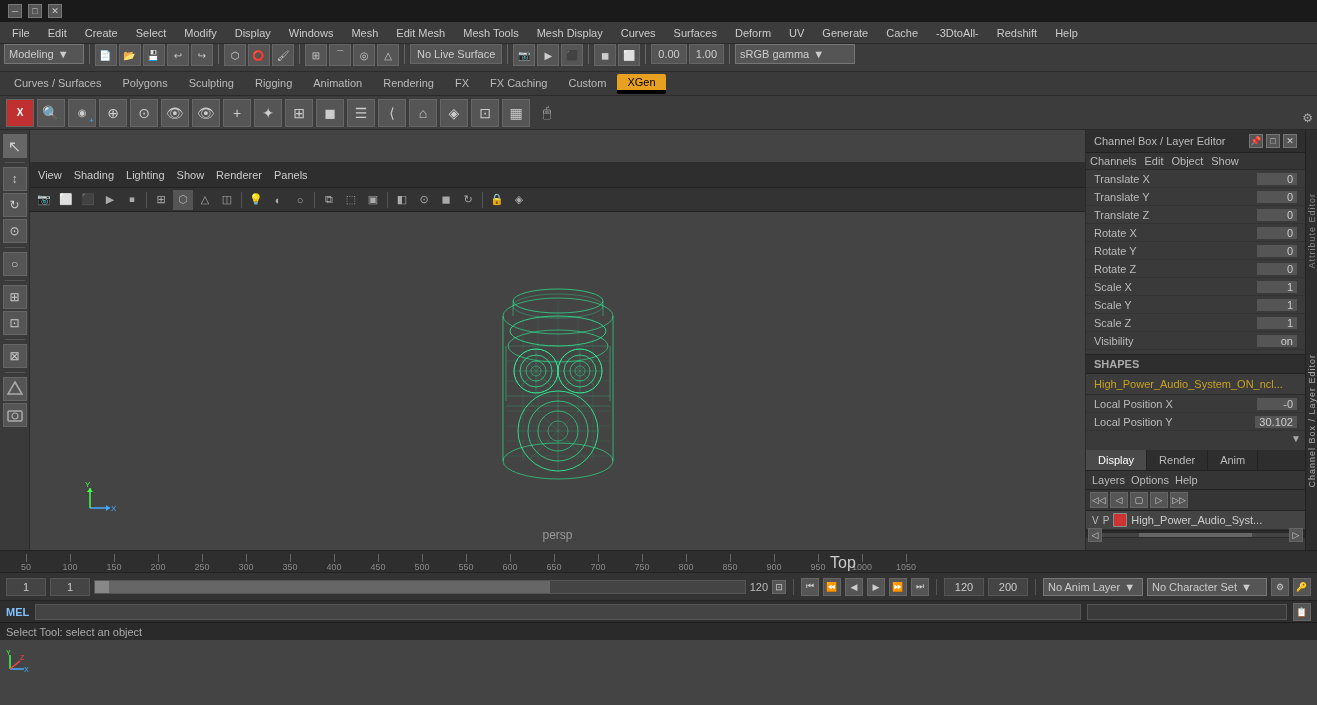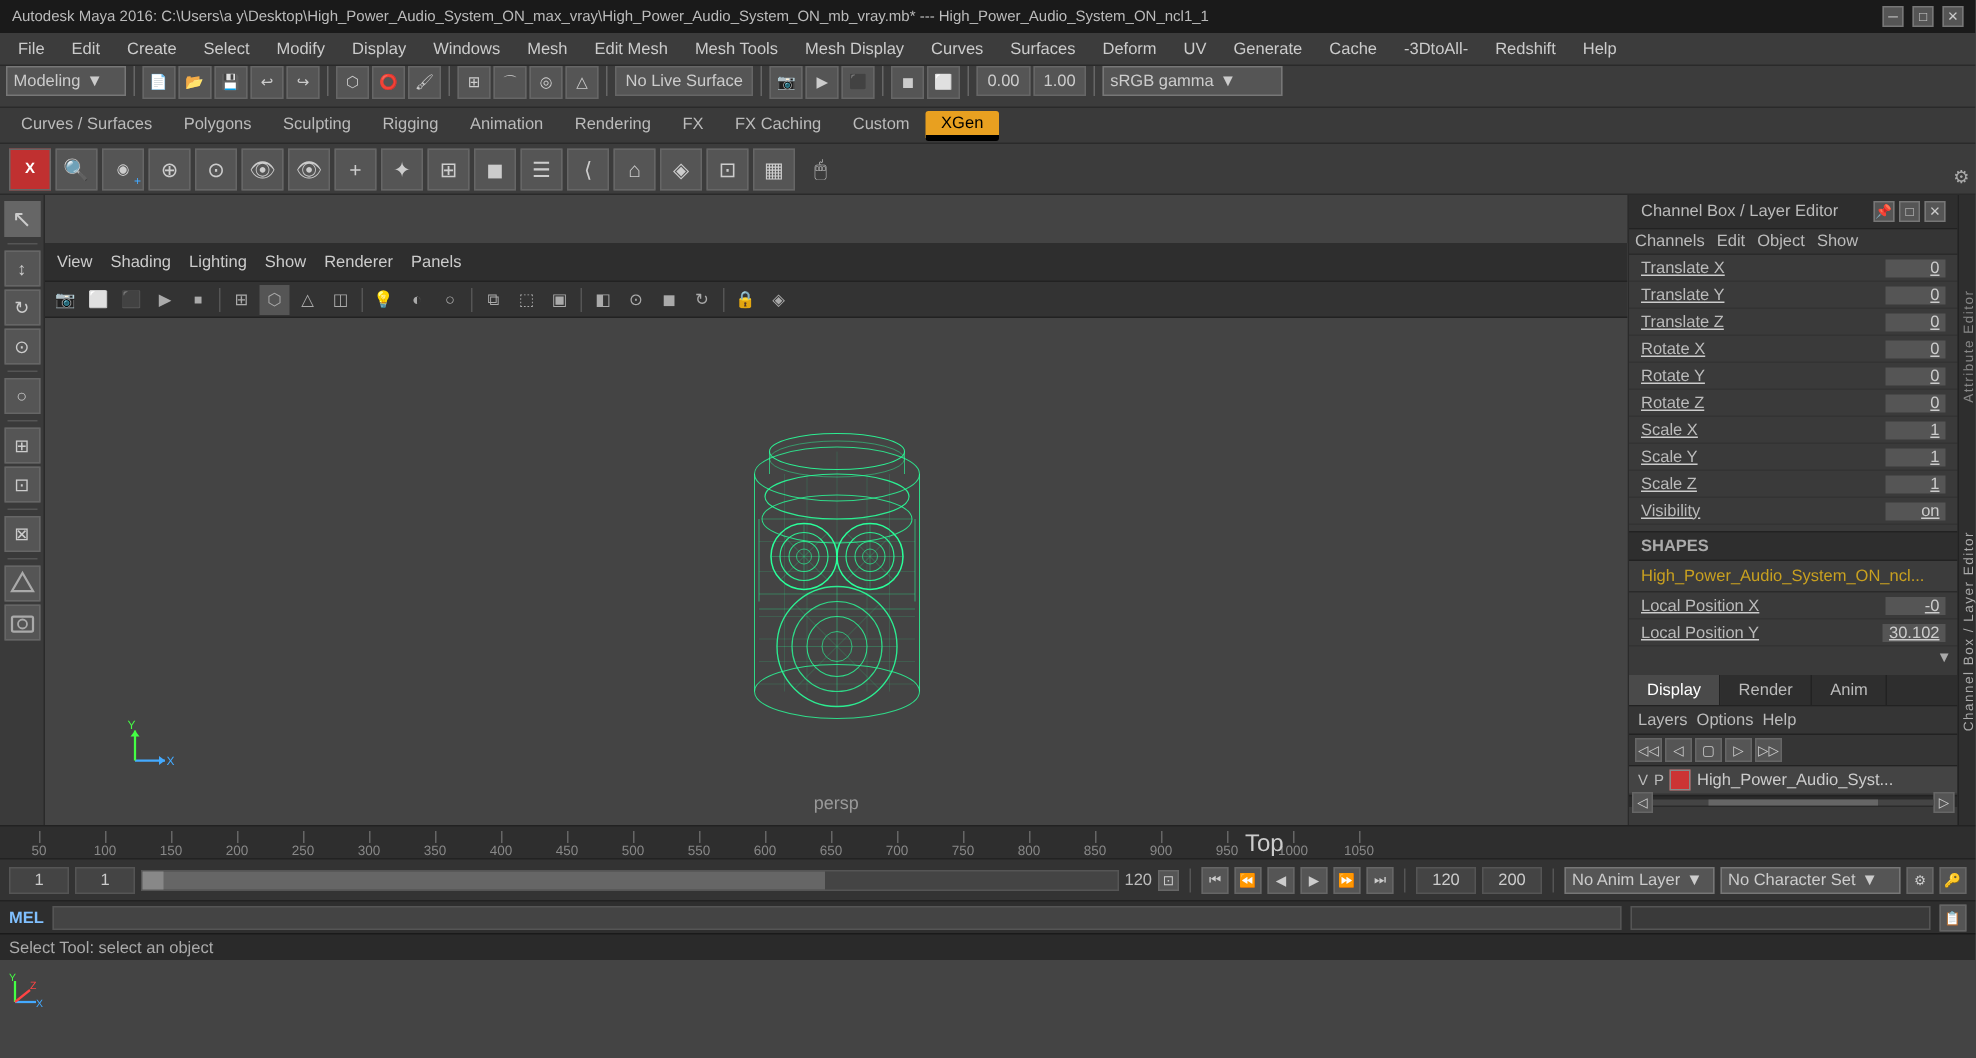--- a/index.html
+++ b/index.html
@@ -305,21 +305,20 @@
       text-overflow: ellipsis;
     }
 
     .channel-row {
       display: flex;
       justify-content: space-between;
       align-items: center;
       padding: 1px 8px;
       height: 18px;
       border-bottom: 1px solid #333;
-      text-decoration: underline;
     }
     .channel-label {
       color: #bbb;
       font-size: 11px;
     }
     .channel-value {
       color: #ccc;
       font-size: 11px;
       background: #555;
       padding: 0 4px;
@@ -580,21 +579,20 @@
       flex-direction: column;
       align-items: center;
       justify-content: space-around;
       padding: 20px 0;
     }
   </style>
 </head>
 <body>
 
 <div id="titlebar">
-  <span style="font-size:10px; overflow:hidden; white-space:nowrap; text-overflow:ellipsis; max-width:1200px;">Autodesk Maya 2016: C:\Users\a y\Desktop\High_Power_Audio_System_ON_max_vray\High_Power_Audio_System_ON_mb_vray.mb* --- High_Power_Audio_System_ON_ncl1_1</span>
   <div id="titlebar-controls">
     <div class="title-btn">─</div>
     <div class="title-btn">□</div>
     <div class="title-btn">✕</div>
   </div>
 </div>
 
 <div id="menubar">
   <div class="menu-item">File</div>
   <div class="menu-item">Edit</div>

